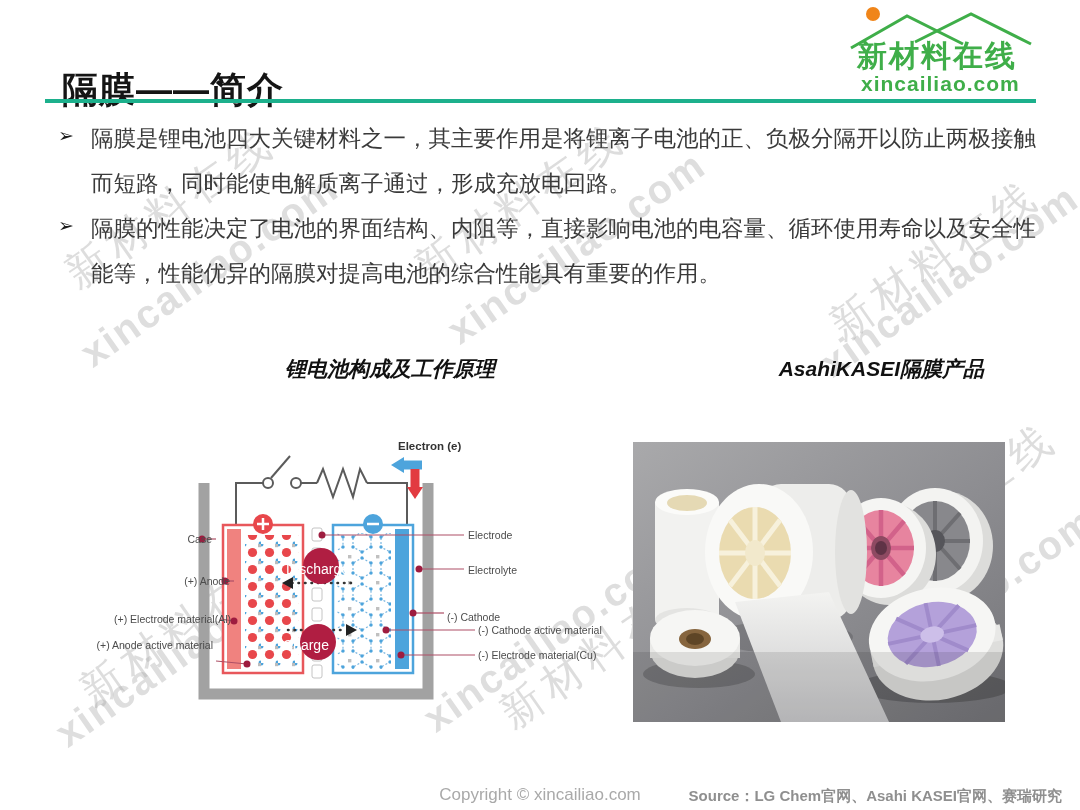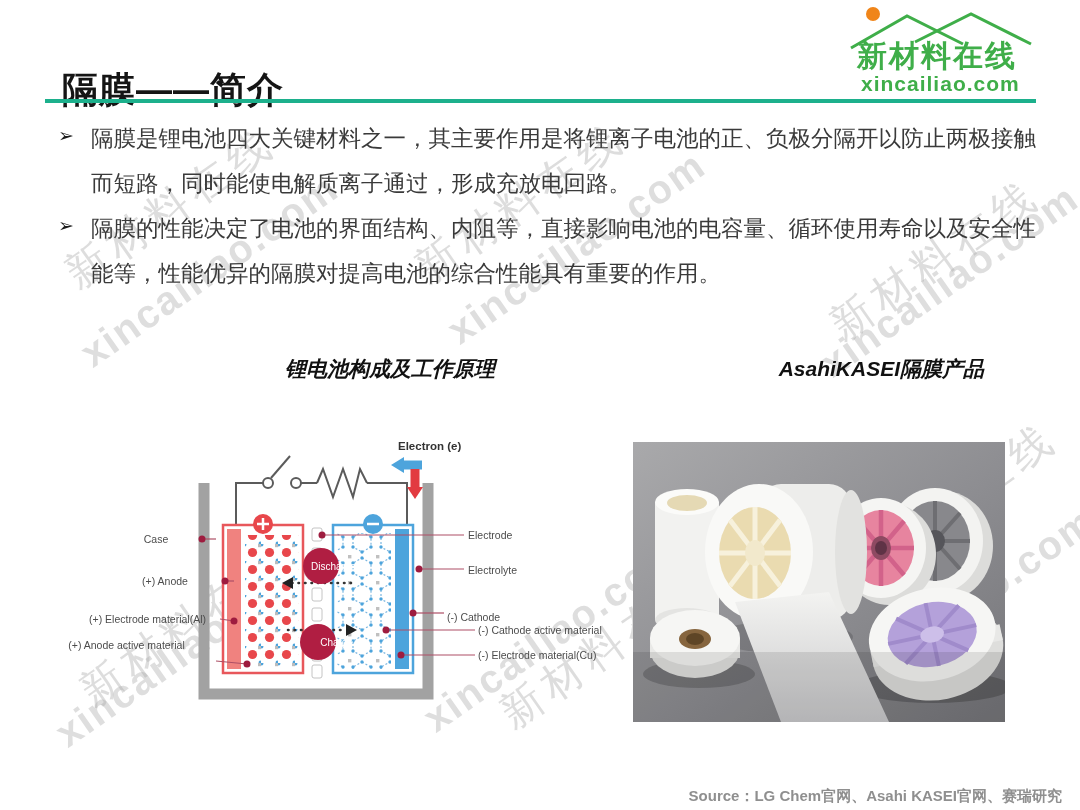--- a/index.html
+++ b/index.html
@@ -22,23 +22,23 @@
   .bullet p{flex:1;margin:0;font-size:22.5px;line-height:45px;color:#3a3a3a;text-align:justify;}
   
   .subhead{position:absolute;top:338px;font-size:21px;font-weight:bold;font-style:italic;
            color:#111;text-align:right;white-space:nowrap;}
   .subhead.left{left:150px;width:345px;}
   .subhead.right{left:644px;width:340px;}
   
   .diagram{position:absolute;left:40px;top:425px;width:600px;height:340px;margin:0;}
   .diagram svg{position:absolute;left:0;top:0;}
   .dlabel{position:absolute;font-size:10.5px;color:#4c4c4c;white-space:nowrap;line-height:12px;}
-  .dlabel.r{text-align:center;}
+  .dlabel.r{text-align:right;}
   .electron{position:absolute;left:358px;top:15px;font-size:11.5px;color:#333;font-weight:bold;text-align:center;}
-  .circ-label{position:absolute;width:70px;text-align:right;font-size:10px;color:#fff;}
+  .circ-label{position:absolute;width:70px;text-align:left;font-size:14px;color:#fff;}
   
   .photo{position:absolute;left:633px;top:442px;width:372px;height:280px;margin:0;}
   
   .copyright{position:absolute;left:340px;top:768px;width:400px;text-align:center;
              font-size:17px;color:#a9a9a9;}
   .source{position:absolute;right:18px;top:772px;font-size:15px;color:#8f8f8f;white-space:nowrap;font-weight:bold;}
   
   .wm{position:absolute;white-space:nowrap;pointer-events:none;transform:rotate(-35deg);
       transform-origin:0 50%;}
   .wm.zh{font-size:42px;letter-spacing:7px;color:rgba(173,173,173,0.42);}
@@ -294,15 +294,16 @@
           <line x1="268" y1="169" x2="332" y2="215"></line>
             <line x1="332" y1="169" x2="268" y2="215"></line>
         </g>
         <ellipse cx="300" cy="192" rx="12" ry="8" fill="#cdbfe9"></ellipse>
       </g>
 
       <rect x="0" y="210" width="372" height="70" fill="rgba(0,0,0,0.10)"></rect>
     </svg>
   </figure>
 
+  <p class="copyright">Copyright © xincailiao.com</p>
   <p class="source">Source：LG Chem官网、Asahi KASEI官网、赛瑞研究</p>
 
 </div>
 
 </body></html>

